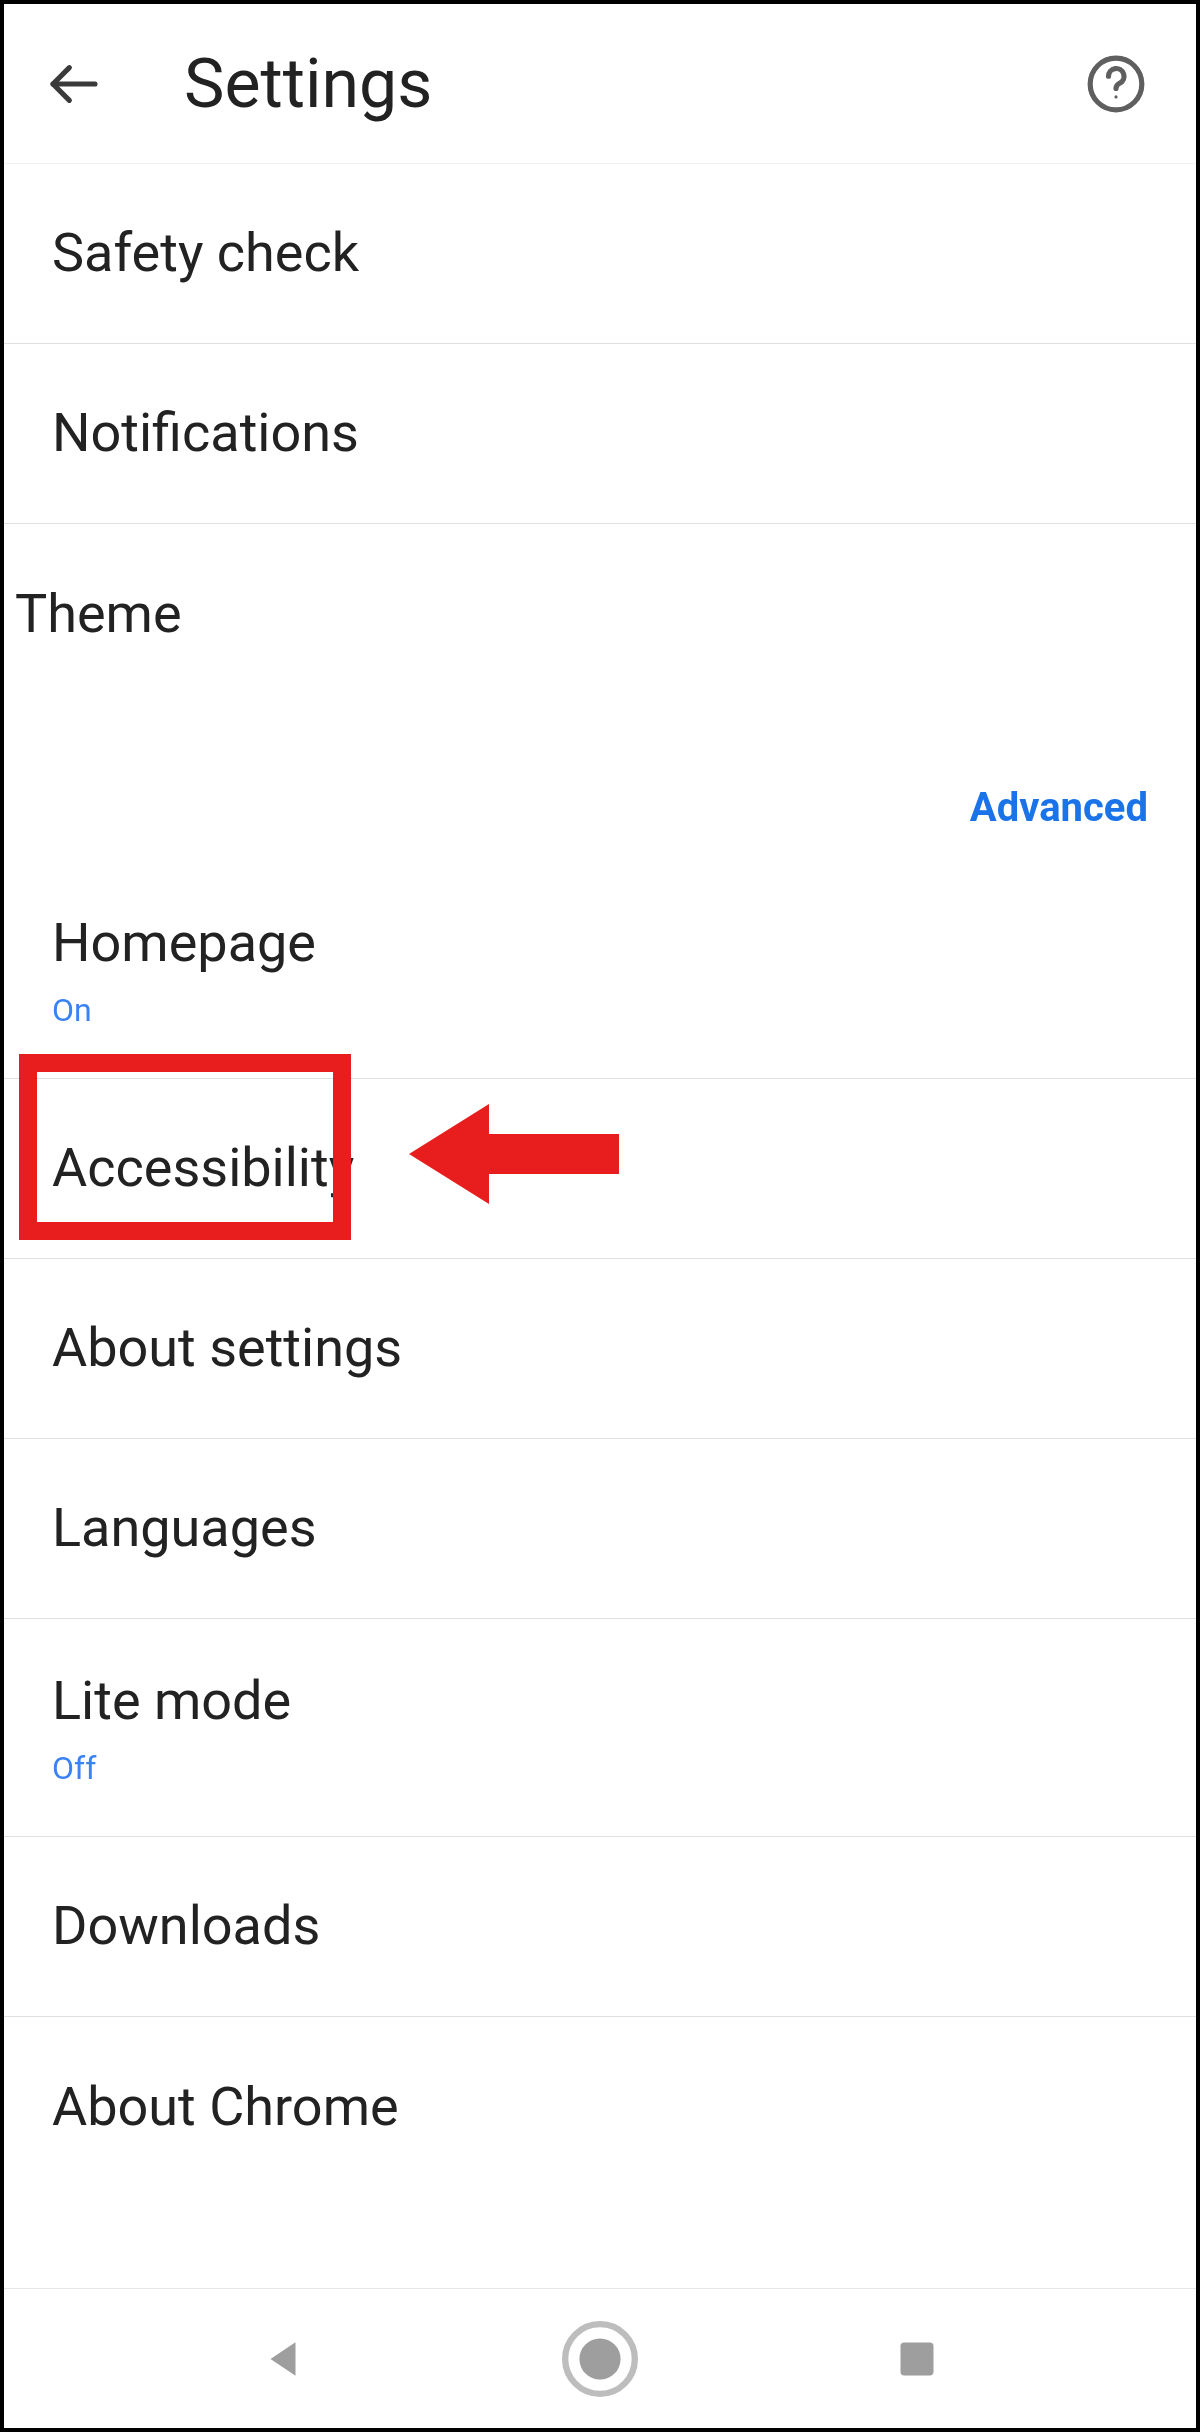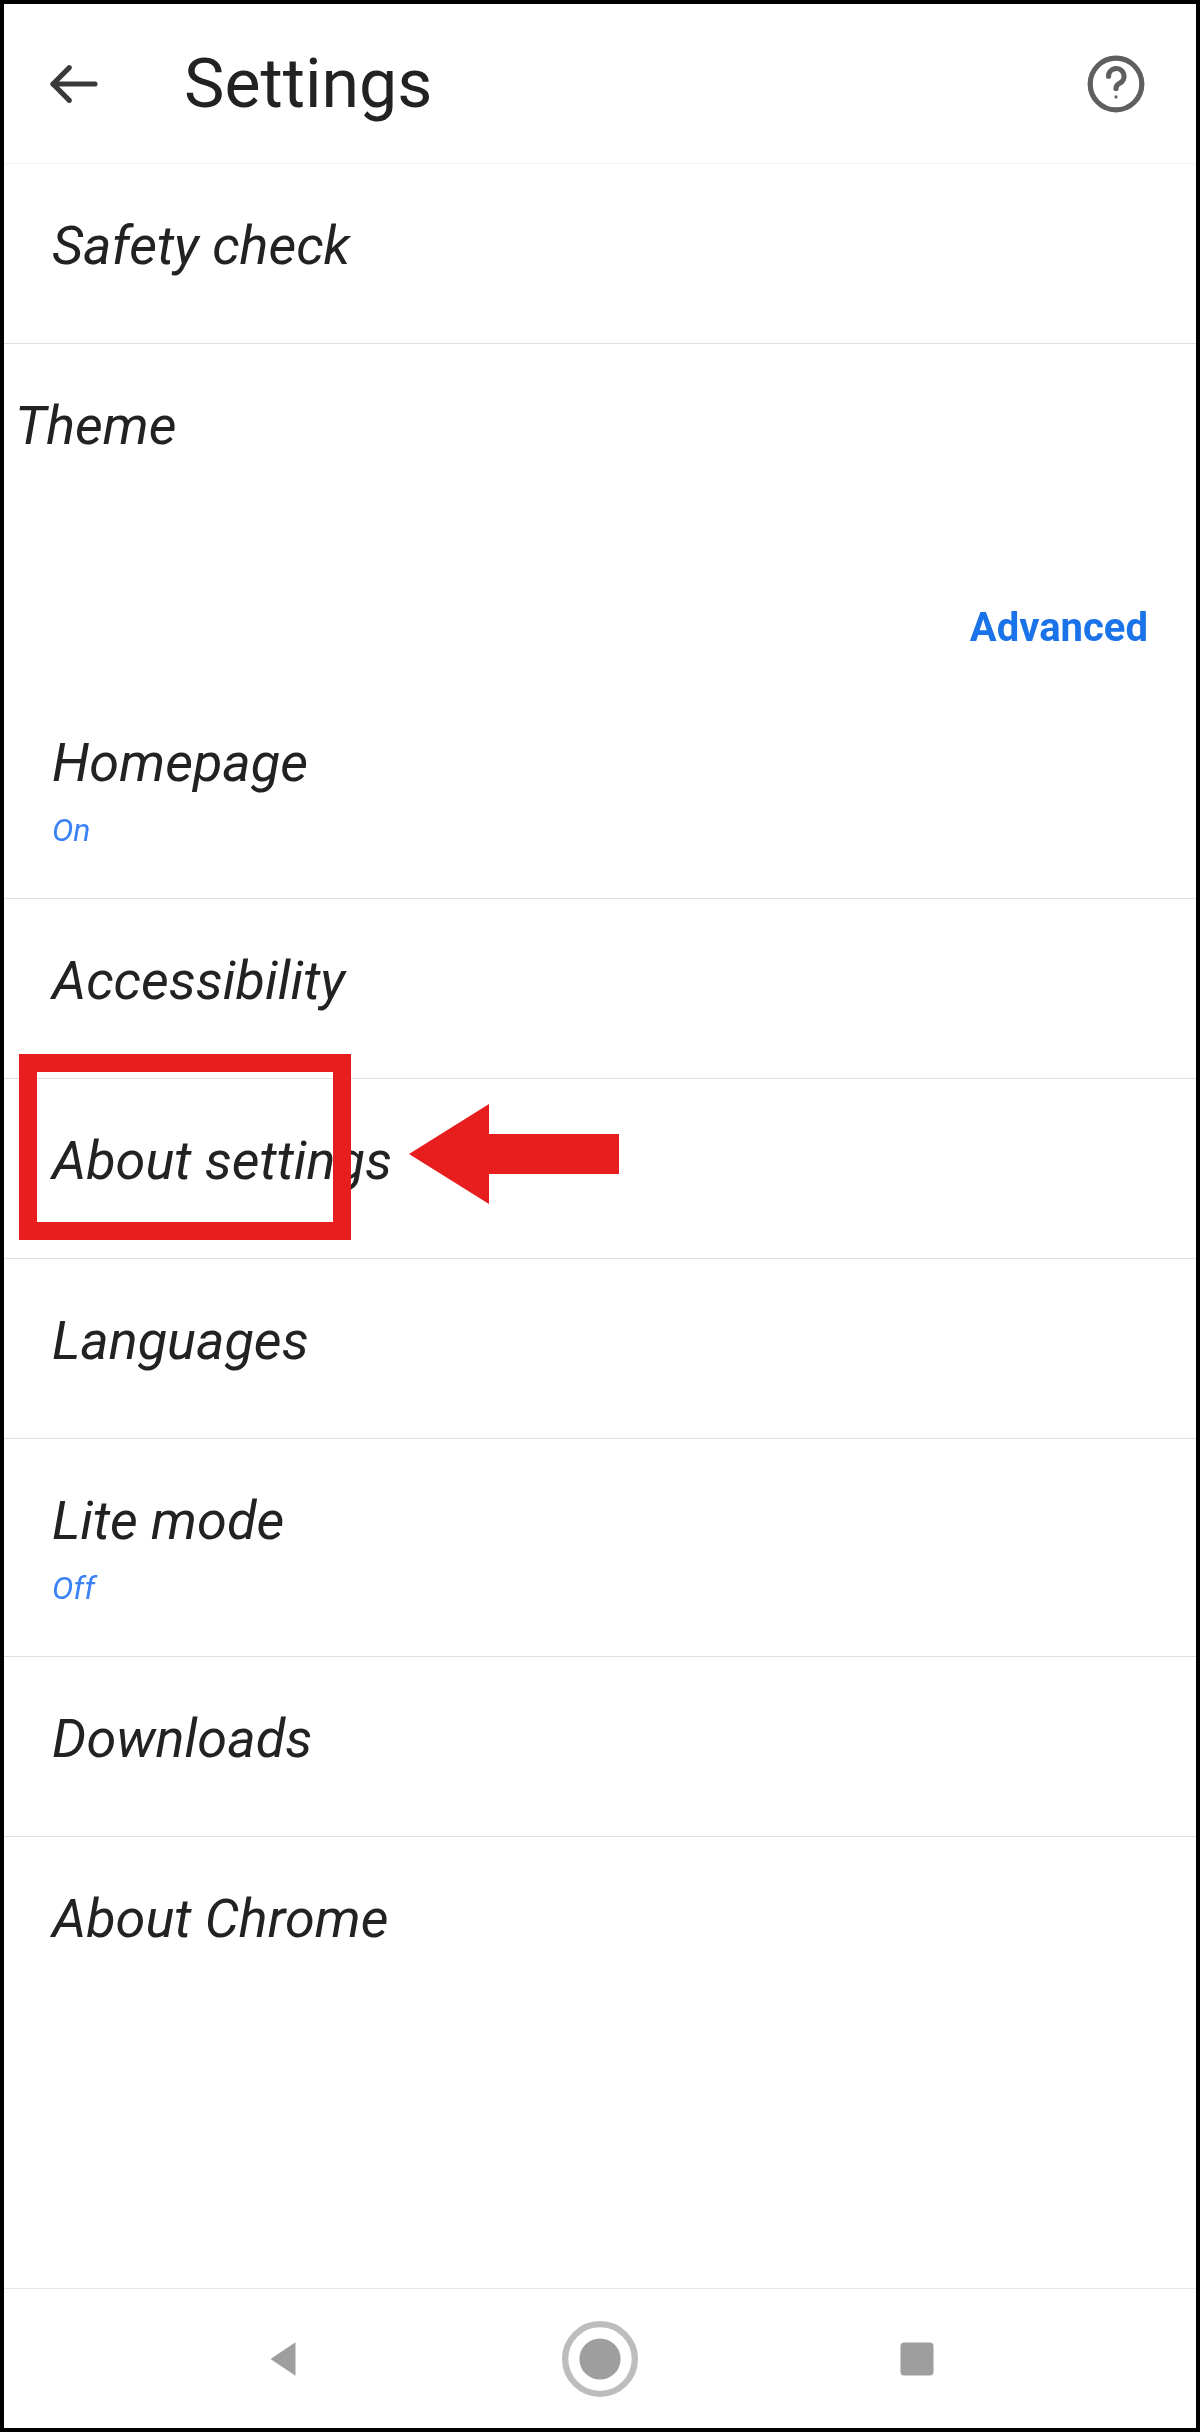--- a/index.html
+++ b/index.html
@@ -59,22 +59,22 @@
     flex: 1;
     overflow: hidden;
     position: relative;
   }
   .list-item {
     min-height: 180px;
     padding: 50px 48px;
     border-bottom: 1px solid #e0e0e0;
     display: flex;
     flex-direction: column;
-    cursor: pointer;
-    font-style: italic;
+    justify-content: center;
+    cursor: pointer;
   }
   .list-item .primary {
     font-size: 54px;
     line-height: 1.2;
   }
   .list-item .secondary {
     font-size: 32px;
     color: #3b82f6;
     margin-top: 17px;
     line-height: 1.1;
@@ -145,20 +145,23 @@
         <circle cx="12" cy="17" r="0.6" fill="#5f5f5f" stroke="none"></circle>
       </svg>
     </div>
   </div>
 
   <div class="content">
 
     <div class="list-item">
       <div class="primary">Safety check</div>
     </div>
+    <div class="list-item">
+      <div class="primary">Notifications</div>
+    </div>
     <div class="list-item" style="border-bottom:none;padding-left:11px;">
       <div class="primary">Theme</div>
     </div>
 
     <div class="section-header">Advanced</div>
 
     <div class="list-item" style="min-height:190px;">
       <div class="primary">Homepage</div>
       <div class="secondary">On</div>
     </div>

